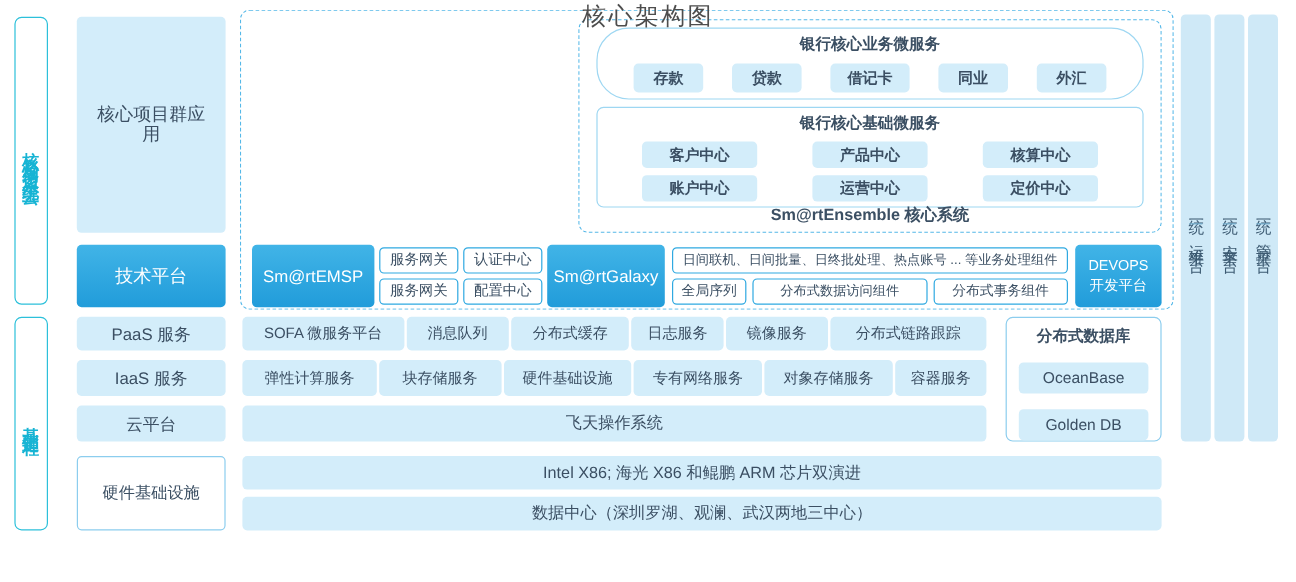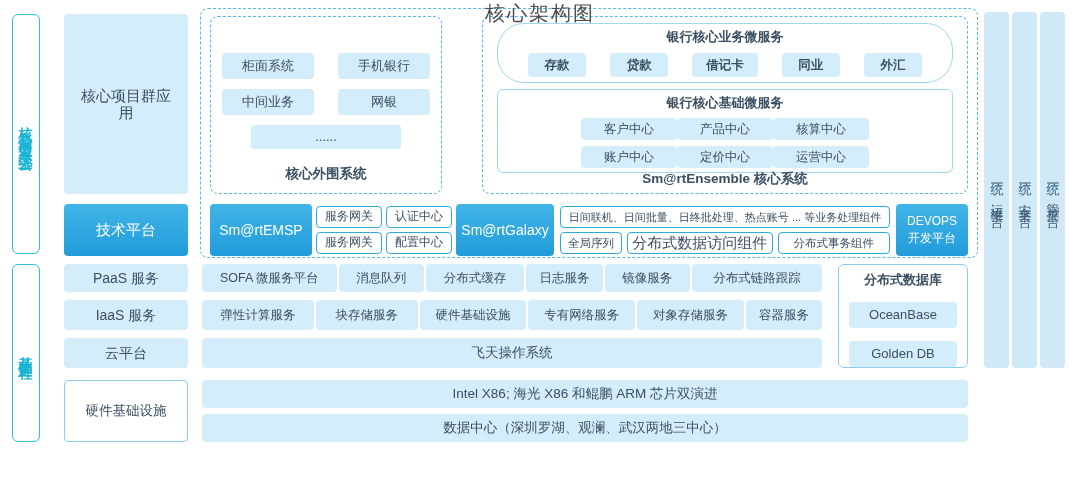--- a/index.html
+++ b/index.html
@@ -44,21 +44,21 @@
 
   .flexrow { position: absolute; display: flex; gap: 2px; }
   .flexrow .chip { flex: 1; font-size: 12.5px; }
 
   .peri-inner { display: flex; flex-direction: column; align-items: center; padding-top: 36px; gap: 10px; height: 100%; }
   .peri-row { display: flex; gap: 24px; }
   .bottom-label { position: absolute; left: 0; right: 0; text-align: center; font-weight: bold; color: #3b4f63; font-size: 13.5px; }
 
   .biz-items { display: flex; justify-content: space-evenly; margin-top: 7px; padding: 0 6px; font-weight: bold; }
   .biz-items .chip { height: 24px; min-width: 58px; padding: 0 14px; font-size: 12.5px; }
-  .base-row { display: flex; justify-content: center; margin-top: 6px; }
+  .base-row { display: flex; justify-content: center; gap: 46px; margin-top: 6px; font-weight: bold; }
   .base-row .chip { width: 96px; height: 22px; font-size: 12.5px; }
 
   .emsp-grid { position: absolute; display: grid; grid-template-columns: 1fr 1fr; gap: 4px; }
   .galaxy-stack { position: absolute; display: flex; flex-direction: column; gap: 4px; }
   .galaxy-row2 { display: flex; gap: 5px; flex: 1; }
 
   .db-box { position: absolute; border: 1px solid #8ccdee; border-radius: 6px; background: #ffffff; }
   .db-box .chip { height: 26px; margin: 13px 10px 0; font-size: 13px; }
 
   .diagram-title { position: absolute; left: 0; top: 450; width: 1080px; text-align: center;
@@ -90,34 +90,20 @@
   </div>
   <div class="chip abs" style="left:64px; top:338px; width:124px; height:30px; font-size:14px;">
     <span>云平台</span>
   </div>
   <div class="chip-white abs" style="left:64px; top:380px; width:124px; height:62px; font-size:13.5px; border-color:#8ccdee;">
     <span>硬件基础设施</span>
   </div>
 
   <div class="dashed" style="left:200px; top:8px; width:778px; height:250px;"></div>
 
-  <div class="dashed" style="left:210px; top:16px; width:232px; height:178px; background:#ffffff;">
-    <div class="peri-inner">
-      <div class="peri-row">
-        <div class="chip" style="width:92px; height:26px;">柜面系统</div>
-        <div class="chip" style="width:92px; height:26px;">手机银行</div>
-      </div>
-      <div class="peri-row">
-        <div class="chip" style="width:92px; height:26px;">中间业务</div>
-        <div class="chip" style="width:92px; height:26px;">网银</div>
-      </div>
-      <div class="chip" style="width:150px; height:24px;">......</div>
-    </div>
-    <div class="bottom-label" style="bottom:10px;">核心外围系统</div>
-  </div>
 
   <div class="dashed" style="left:482px; top:16px; width:486px; height:178px; background:#ffffff;">
     <div class="group-border" style="left:14px; top:6px; right:14px; height:60px;border-radius:27px;">
       <div class="gtitle" style="margin-top:4px;">银行核心业务微服务</div>
       <div class="biz-items">
         <div class="chip">存款</div>
         <div class="chip">贷款</div>
         <div class="chip">借记卡</div>
         <div class="chip">同业</div>
         <div class="chip">外汇</div>
@@ -125,22 +111,22 @@
     </div>
     <div class="group-border" style="left:14px; top:72px; right:14px; height:84px;">
       <div class="gtitle" style="margin-top:4px;">银行核心基础微服务</div>
       <div class="base-row">
         <div class="chip">客户中心</div>
         <div class="chip">产品中心</div>
         <div class="chip">核算中心</div>
       </div>
       <div class="base-row">
         <div class="chip">账户中心</div>
+        <div class="chip">运营中心</div>
         <div class="chip">定价中心</div>
-        <div class="chip">运营中心</div>
       </div>
     </div>
     <div class="bottom-label" style="bottom:5px;margin-top:32px;">Sm@rtEnsemble 核心系统</div>
   </div>
 
   <div class="solid abs" style="left:210px; top:204px; width:102px; height:52px;">
     <span>Sm@rtEMSP</span>
   </div>
   <div class="emsp-grid" style="left:316px; top:206px; width:136px; height:48px;">
     <div class="chip-white">服务网关</div>
@@ -148,21 +134,21 @@
     <div class="chip-white">服务网关</div>
     <div class="chip-white">配置中心</div>
   </div>
   <div class="solid abs" style="left:456px; top:204px; width:98px; height:52px;">
     <span>Sm@rtGalaxy</span>
   </div>
   <div class="galaxy-stack" style="left:560px; top:206px; width:330px; height:48px;">
     <div class="chip-white" style="height:22px; font-size:11px;">日间联机、日间批量、日终批处理、热点账号 ... 等业务处理组件</div>
     <div class="galaxy-row2">
       <div class="chip-white" style="width:62px; font-size:11.5px;">全局序列</div>
-      <div class="chip-white" style="flex:1.3; font-size:15px;">分布式数据访问组件</div>
+      <div class="chip-white" style="flex:1.3; font-size:11px;">分布式数据访问组件</div>
       <div class="chip-white" style="flex:1; font-size:11.5px;">分布式事务组件</div>
     </div>
   </div>
   <div class="solid abs" style="left:896px; top:204px; width:72px; height:52px; flex-direction:column; font-size:12px; line-height:1.4;">
     <span>DEVOPS</span>
     <span>开发平台</span>
   </div>
 
   <div class="flexrow" style="left:202px; top:264px; width:620px; height:28px;">
     <div class="chip" style="flex:1.5;">SOFA 微服务平台</div>

